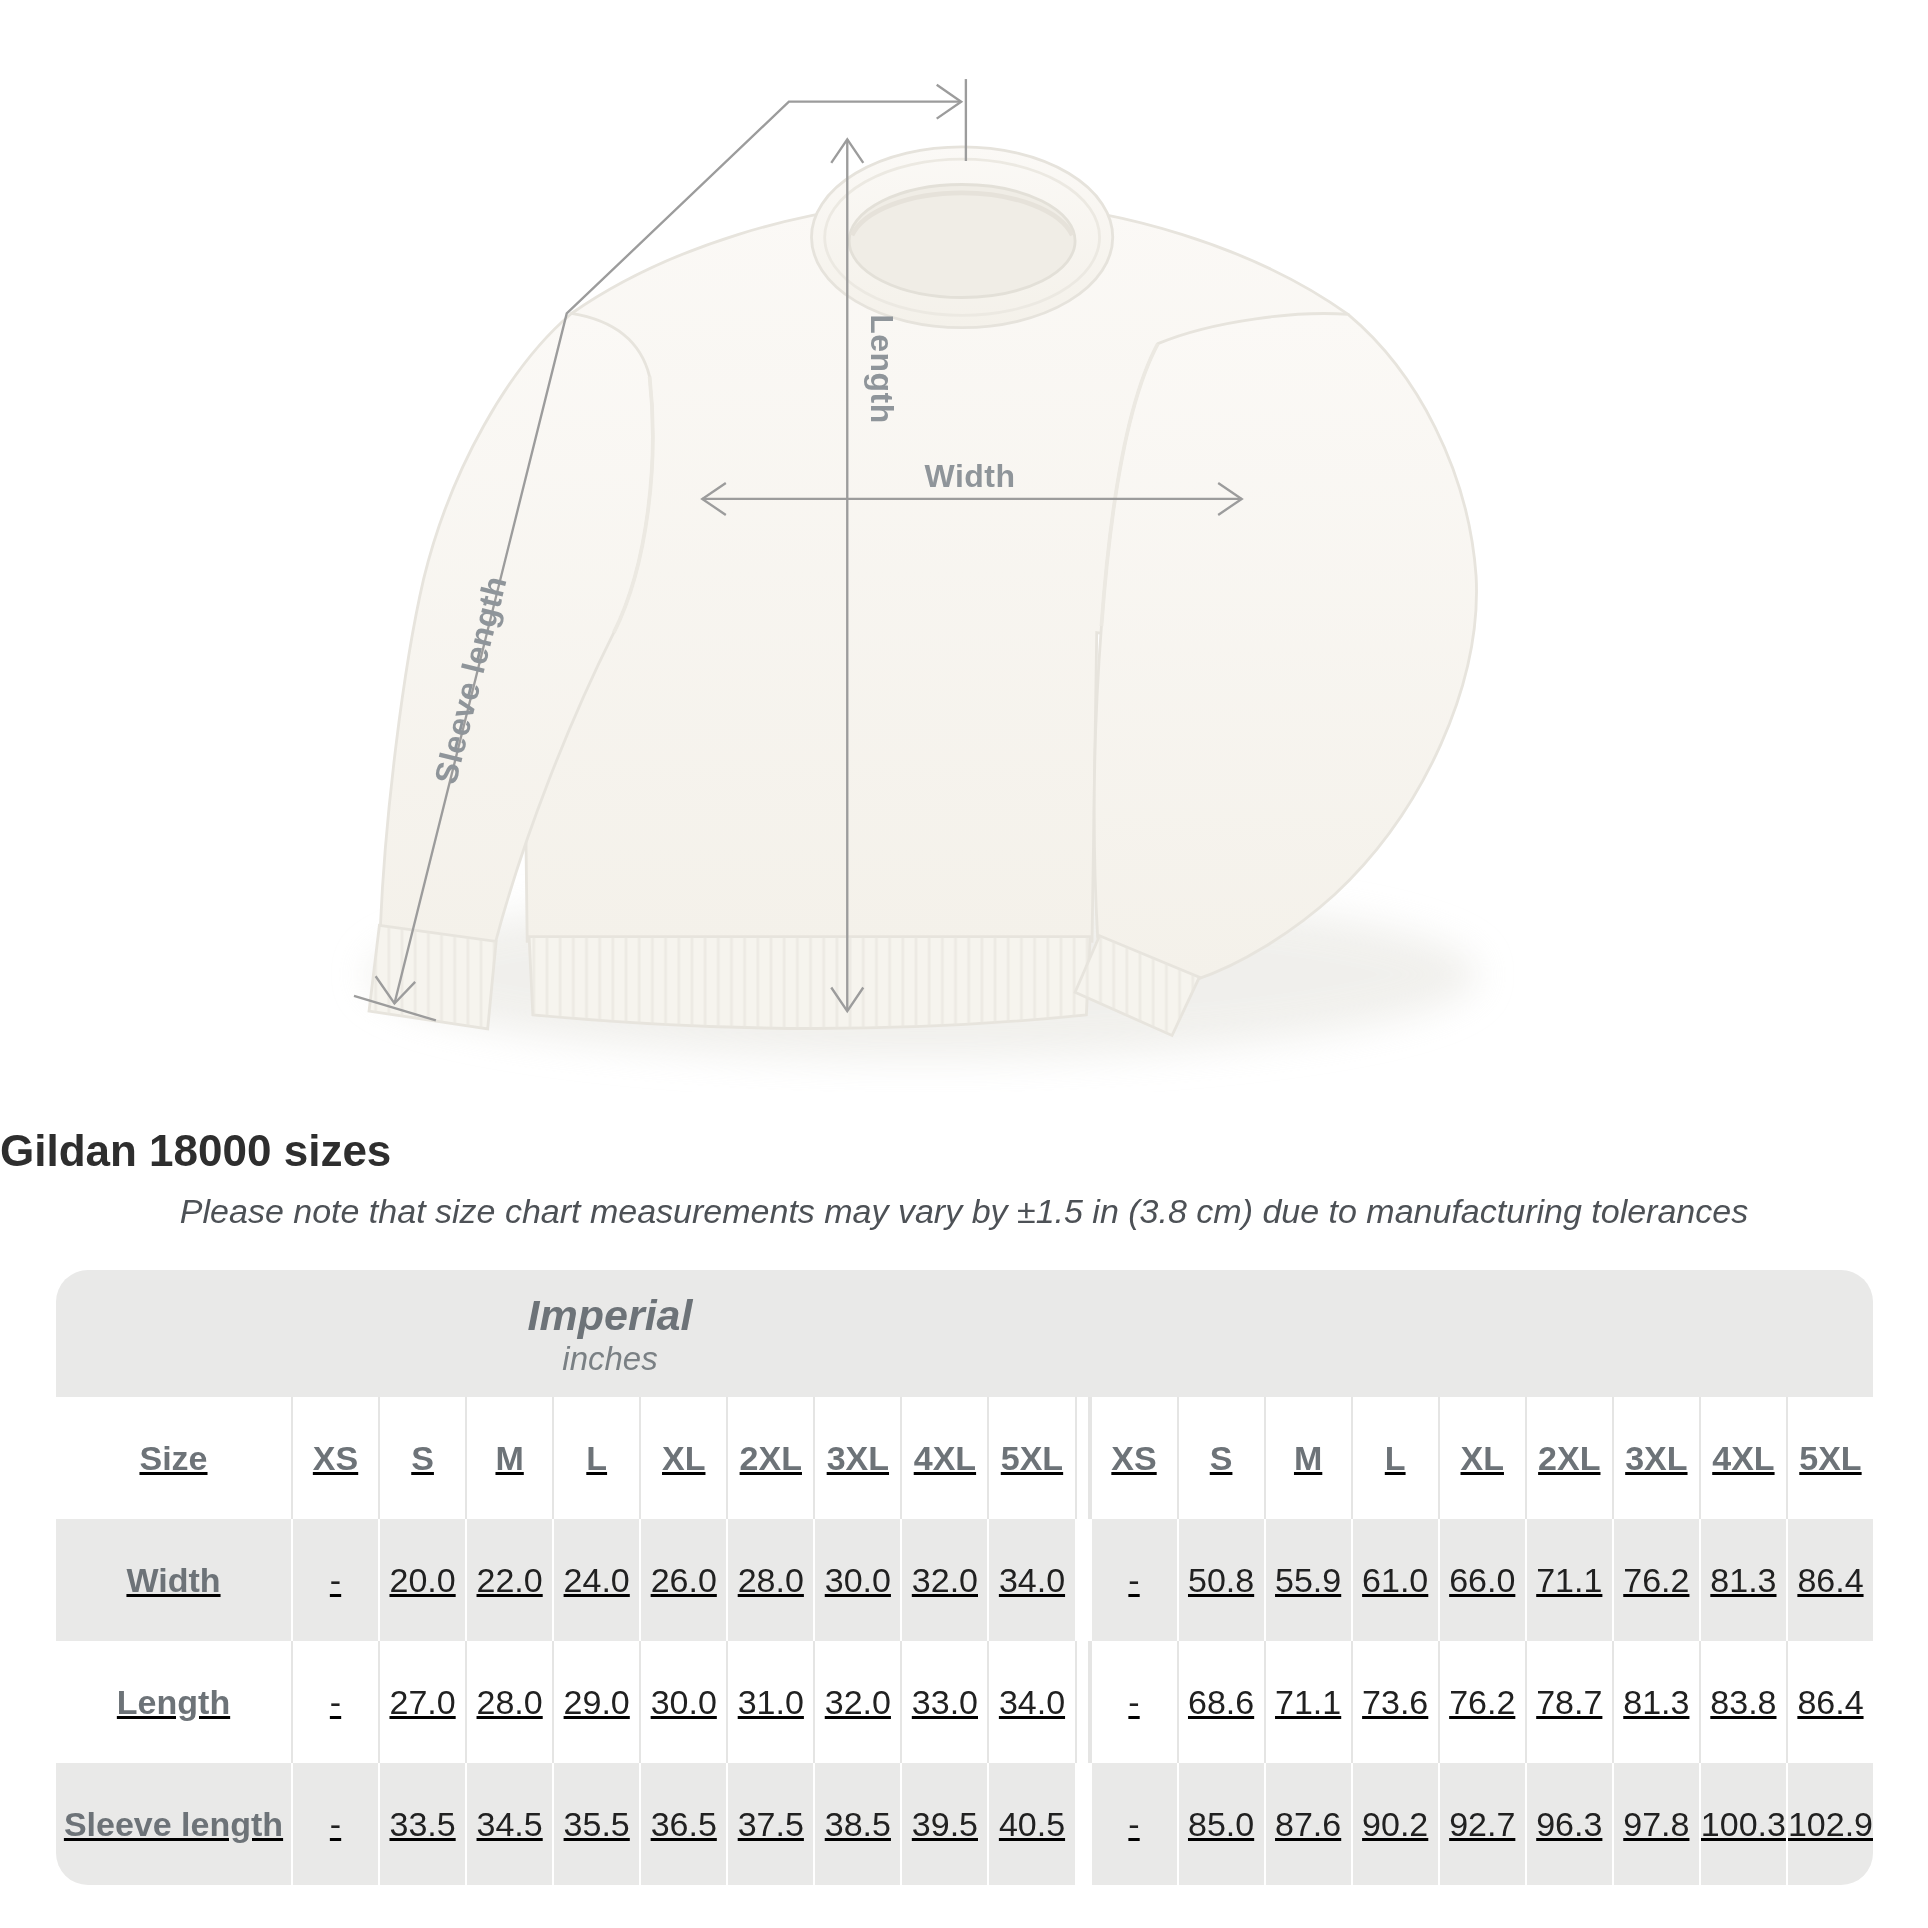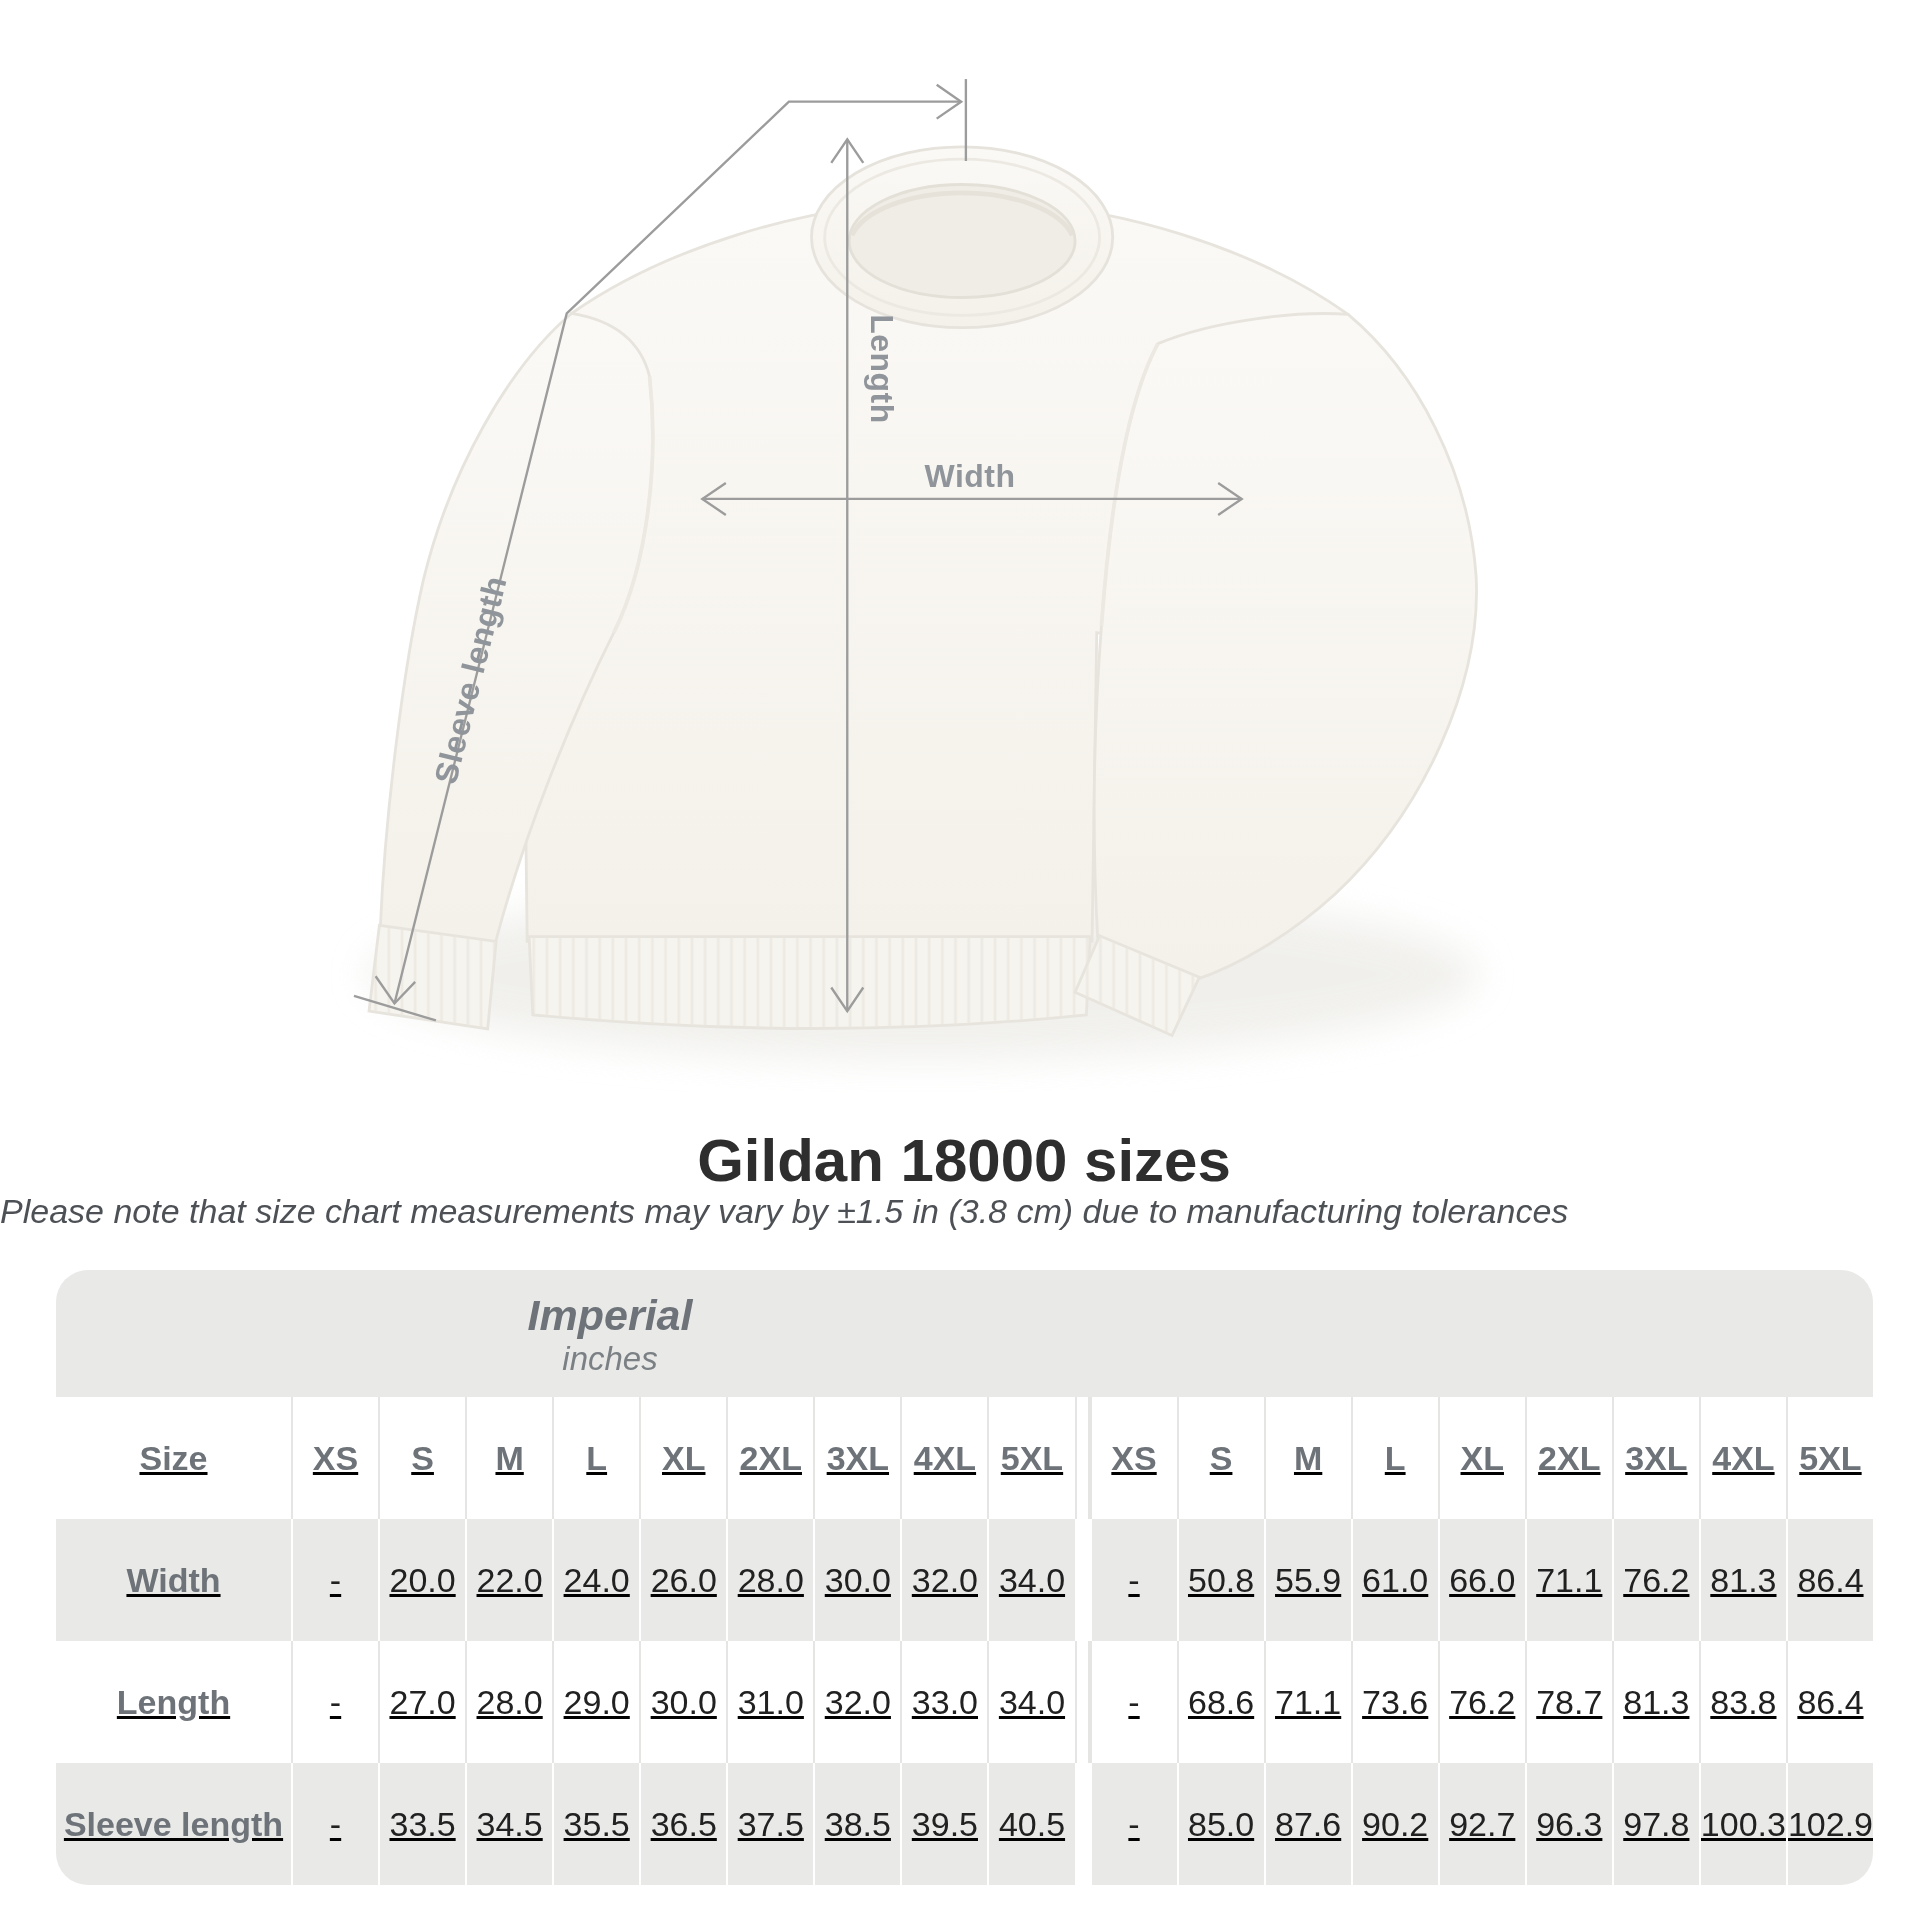--- a/index.html
+++ b/index.html
@@ -8,23 +8,23 @@
 
   
   .garment-svg{position:absolute;left:0;top:0;}
   .dim-label{position:absolute;font-weight:bold;font-size:32px;color:#8f959a;
              letter-spacing:0.5px;white-space:nowrap;}
   .dim-label.length{left:881px;top:369px;transform:translate(-50%,-50%) rotate(90deg);}
   .dim-label.width{left:970px;top:476px;transform:translate(-50%,-50%);}
   .dim-label.sleeve{left:471px;top:680px;transform:translate(-50%,-50%) rotate(-76deg);}
 
   
-  .title{position:absolute;left:0;right:0;top:1126px;margin:0;text-align:center;
-         font-size:60px;font-weight:bold;color:#2e2e2e;}
-  .note{position:absolute;left:0;right:0;top:1192px;margin:0;
+  .title{position:absolute;left:0;right:0;top:1126px;margin:0;
+         font-size:44px;font-weight:bold;color:#2e2e2e;}
+  .note{position:absolute;left:0;right:0;top:1192px;margin:0;text-align:center;
         font-size:34px;font-style:italic;color:#4d5156;}
 
   
   .sizetable{position:absolute;left:56px;top:1270px;width:1817px;
              border-radius:32px;overflow:hidden;}
   .band{position:relative;height:127px;background:#e9e9e8;}
   .group{position:absolute;top:50%;transform:translate(-50%,-50%);text-align:center;}
   .group.imperial{left:554px;}
   .group.metric{left:1405px;}
   .gname{font-size:43px;font-weight:bold;font-style:italic;color:#6d7378;}

